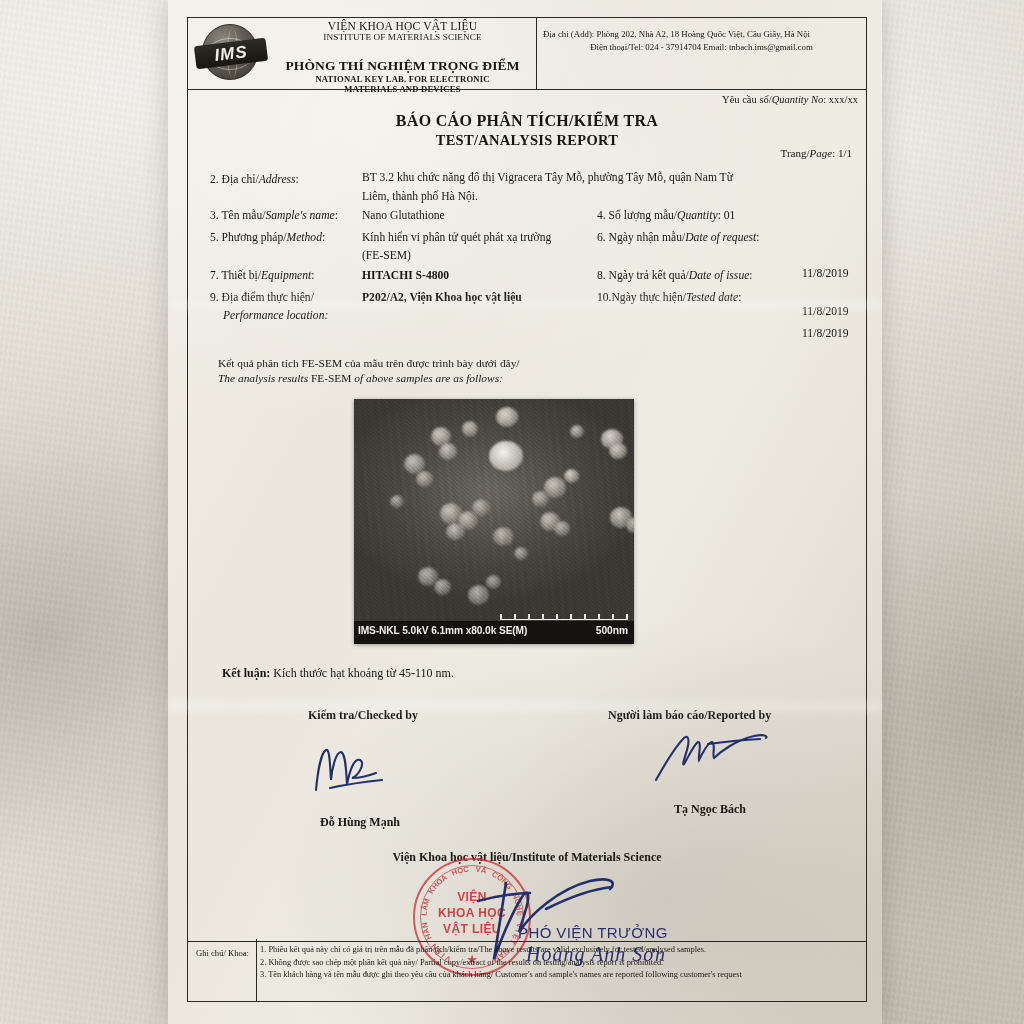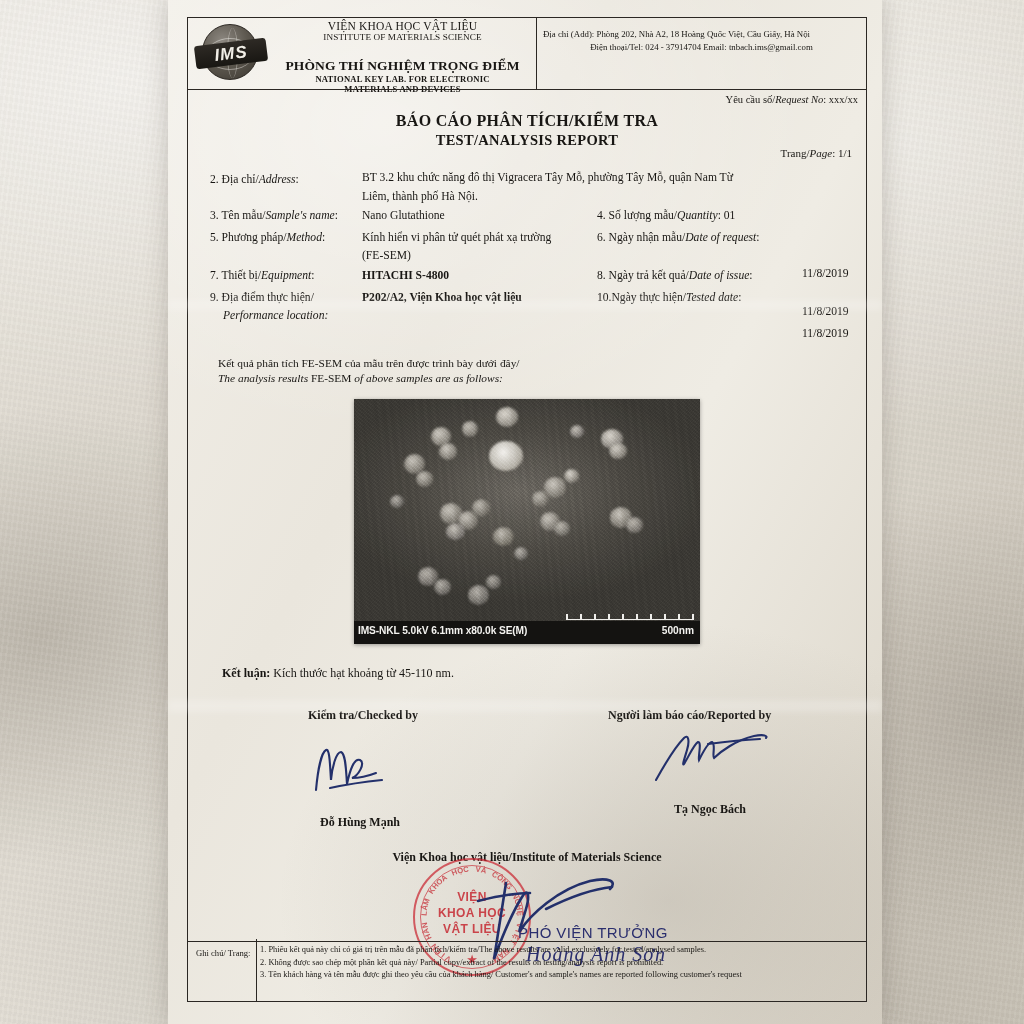--- a/index.html
+++ b/index.html
@@ -101,21 +101,21 @@
   .val { position:absolute; }
   .i { font-style:italic; }
   .b { font-weight:bold; }
   .rlbl { position:absolute; }
   .rval { position:absolute;margin-top:36px; }
 
   
   #result-intro { position:absolute; left:30px; top:338px; font-size:11.4px; line-height:15px; }
 
   
-  #sem-wrap { position:absolute; left:166px; top:381px; width:346px; height:245px;
+  #sem-wrap { position:absolute; left:166px; top:381px; width:280px; height:245px;
               box-shadow:0 1px 4px rgba(0,0,0,.35); }
   #sem { position:absolute; inset:0; overflow:hidden;
          background:
            radial-gradient(ellipse 55% 45% at 48% 38%, #6e6a63 0%, #4e4b45 55%, #3c3a35 100%);
   }
   .pt { position:absolute; border-radius:50%; filter:blur(1.3px); }
   #grain {
     position:absolute; inset:0; opacity:.5; mix-blend-mode:overlay;
     background-image:
       repeating-linear-gradient(42deg, rgba(255,255,255,.10) 0 1px, rgba(0,0,0,.12) 1px 3px),
@@ -214,21 +214,21 @@
       <div id="addr-cell">
         <div class="addr-line">Địa chỉ (Add): Phòng 202, Nhà A2, 18 Hoàng Quốc Việt, Cầu Giấy, Hà Nội</div>
         <div class="addr-line center">Điện thoại/Tel: 024 - 37914704     Email: tnbach.ims@gmail.com</div>
       </div>
 
       <div class="vline" style="left:348px;top:0;height:71px;"></div>
     </div>
     <div class="hline" style="top:71px;"></div>
 
     <div id="request-no">
-      <span>Yêu cầu số/</span><span class="i">Request No</span><span>: xxx/xx</span>
+      <span>Yêu cầu số/</span><span class="i">Quantity No</span><span>: xxx/xx</span>
     </div>
 
     <div id="title-block">
       <div class="title-vi">BÁO CÁO PHÂN TÍCH/KIỂM TRA</div>
       <div class="title-en">TEST/ANALYSIS REPORT</div>
     </div>
 
     <div id="page-no">
       <span>Trang/</span><span class="i">Page</span><span>:   1/1</span>
     </div>
@@ -449,21 +449,21 @@
         <path d="M96 46 C120 34 142 26 162 24"></path>
       </g>
     </svg>
 
     <div id="deputy-title">PHÓ VIỆN TRƯỞNG</div>
     <div id="deputy-name">Hoàng Anh Sơn</div>
 
     <div class="hline" style="top:923px;"></div>
     <div id="notes">
       <div id="note-vline"></div>
-      <div id="notes-label">Ghi chú/ Trang:</div>
+      <div id="notes-label">Ghi chú/ Khoa:</div>
       <div id="notes-list">
         <div>1. Phiếu kết quả này chỉ có giá trị trên mẫu đã phân tích/kiểm tra/The above results are valid exclusively for tested/analysed samples.</div>
         <div>2. Không được sao chép một phần kết quả này/ Partial copy/extract of the results on testing/analysis report is prohibited.</div>
         <div>3. Tên khách hàng và tên mẫu được ghi theo yêu cầu của khách hàng/ Customer's and sample's names are reported following customer's request</div>
       </div>
     </div>
 
   </div>
 
   <div class="fold" style="left:0;top:300px;width:714px;height:10px;"></div>

